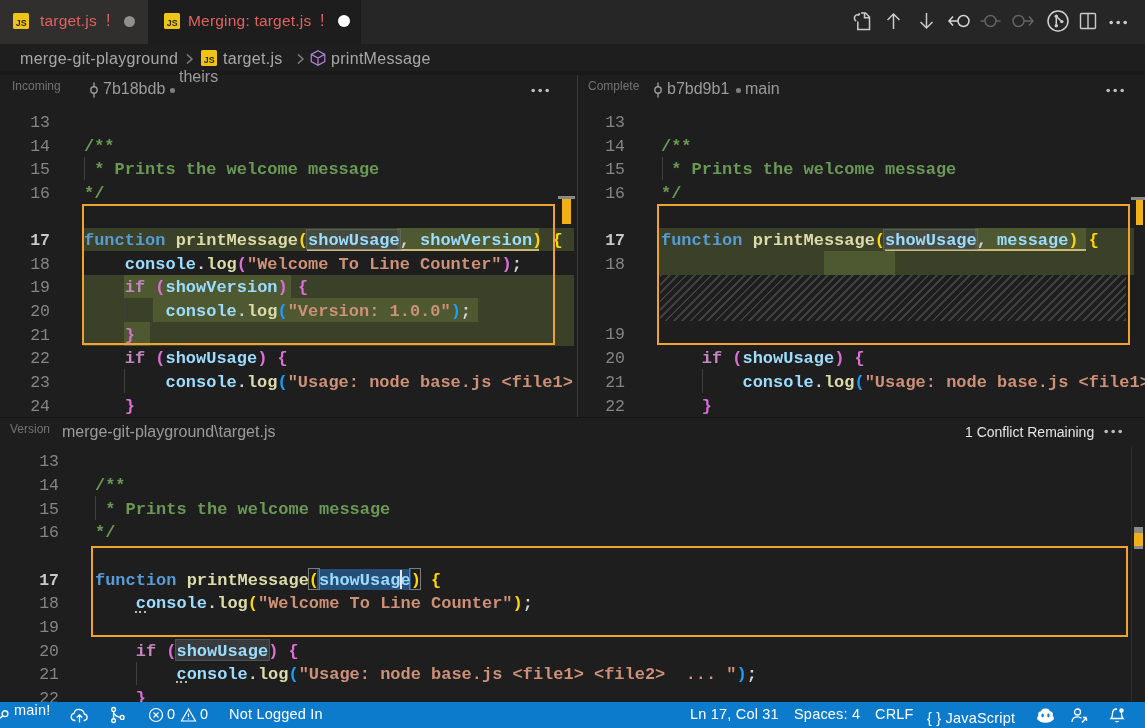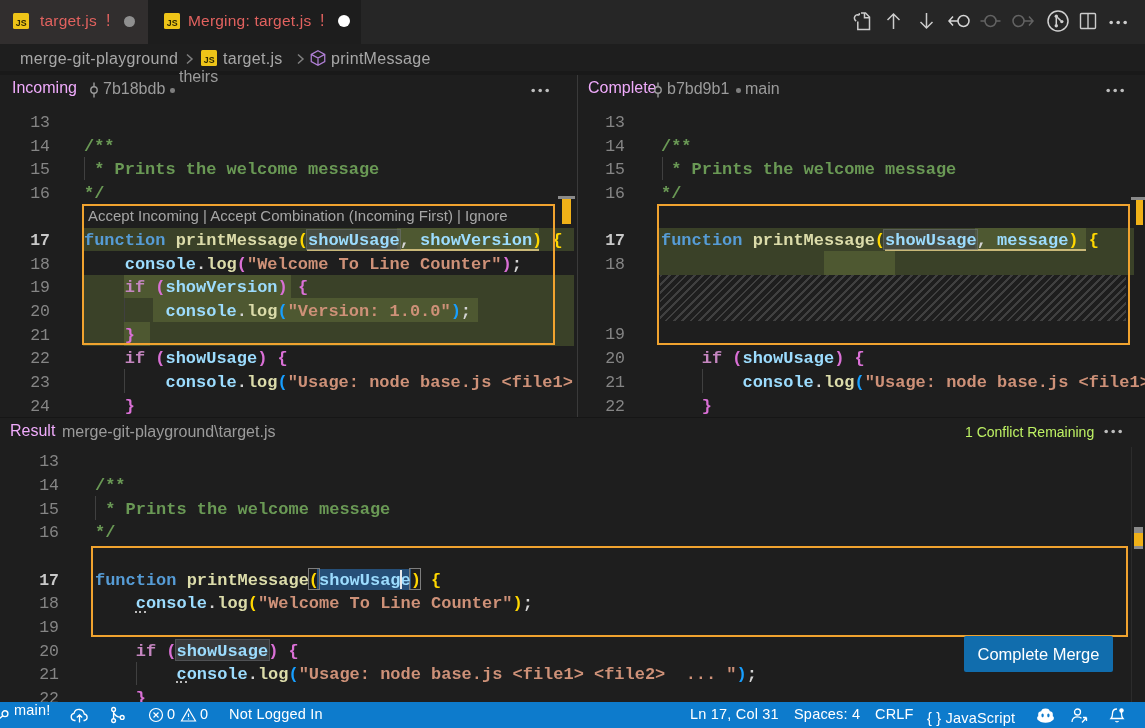--- a/index.html
+++ b/index.html
@@ -21,21 +21,21 @@
 .b2{color:#da70d6;font-style:normal}
 .b3{color:#179fff;font-style:normal}
 .band{position:absolute;background:#3a4128}
 .ov{position:absolute;background:#4e5831;height:23.63px}
 .wbox{position:absolute;background:rgba(82,86,90,0.5);border:1px solid rgba(145,148,152,0.28);height:21.5px;margin-top:1px}
 .cbox{position:absolute;border:2px solid #f0a32f;pointer-events:none}
 .chead{position:absolute;color:#a6a6a6;font-size:15px;line-height:23px;white-space:pre}
 .uline{position:absolute;height:1.5px;background:#c9b878}
 .guide{position:absolute;width:1px;background:#404040}
 .hatch{position:absolute;background:repeating-linear-gradient(135deg,#404040 0,#404040 2px,transparent 2px,transparent 5.9px)}
-.hdrname{color:#f0abfc;font-size:16px}
+.hdrname{color:#737373;font-size:12px}
 .hdrdim{color:#9b9b9b;font-size:16px}
 </style>
 </head>
 <body>
 
 <div class="abs" style="left:0;top:0;width:1145px;height:44px;background:#262626"></div>
 <div class="abs" style="left:0;top:0;width:148px;height:44px;background:#312e2e"></div>
 <div class="abs" style="left:148px;top:0;width:213px;height:44px;background:#1d1d1d"></div>
 
 <svg class="abs" style="left:13px;top:13px" width="16" height="16">
@@ -162,21 +162,20 @@
       <span class="code" style="left:84px"><i class="cm">/**</i></span>
     </div>
   <div class="row" style="top:55.2px">
       <span class="ln">15</span>
       <span class="code" style="left:84px"><i class="cm"> * Prints the welcome message</i></span>
     </div>
   <div class="row" style="top:78.8px">
       <span class="ln">16</span>
       <span class="code" style="left:84px"><i class="cm">*/</i></span>
     </div>
-  <div class="chead" style="left:88px;top:99px">Accept Incoming | Accept Combination (Incoming First) | Ignore</div>
   <div class="row" style="top:126px">
       <span class="ln b">17</span>
       <span class="code" style="left:84px"><i class="k">function</i> <i class="fn">printMessage</i><i class="b1">(</i><i class="v">showUsage</i>, <i class="v">showVersion</i><i class="b1">)</i> <i class="b1">{</i></span>
     </div>
   <div class="row" style="top:149.7px">
       <span class="ln">18</span>
       <span class="code" style="left:84px">    <i class="v">console</i>.<i class="fn">log</i><i class="b2">(</i><i class="s">"Welcome To Line Counter"</i><i class="b2">)</i>;</span>
     </div>
   <div class="row" style="top:173.3px">
       <span class="ln">19</span>
@@ -254,23 +253,23 @@
       <span class="code" style="left:83px">    <i class="b2">}</i></span>
     </div>
   <div class="cbox" style="left:79px;top:99px;width:473px;height:141px"></div>
   <div class="abs" style="left:553px;top:92px;width:14px;height:2.5px;background:#8a8a8a"></div>
   <div class="abs" style="left:558px;top:94.5px;width:7px;height:25px;background:#f0b118"></div>
 </div>
 
 <div class="abs" style="left:577px;top:75px;width:1px;height:342px;background:#3a3a3a"></div>
 
 <div class="abs" style="left:0;top:417px;width:1145px;height:30px;background:#1e1e1e;border-top:1px solid #161616"></div>
-<div class="abs hdrname" style="left:10px;top:422px">Result</div>
+<div class="abs hdrname" style="left:10px;top:422px">Version</div>
 <div class="abs hdrdim" style="left:62px;top:423px">merge-git-playground\target.js</div>
-<div class="abs hdrdim" style="left:965px;top:424px;color:#bef264;font-size:14px">1 Conflict Remaining</div>
+<div class="abs hdrdim" style="left:965px;top:424px;color:#e5e5e5;font-size:14px">1 Conflict Remaining</div>
 <svg class="abs" style="left:1104px;top:428.5px" width="20" height="5" viewBox="0 0 20 5">
     <circle cx="2.2" cy="2.5" r="1.8" fill="#bdbdbd"></circle>
     <circle cx="9.2" cy="2.5" r="1.8" fill="#bdbdbd"></circle>
     <circle cx="16.2" cy="2.5" r="1.8" fill="#bdbdbd"></circle>
   </svg>
 
 <div class="pane" id="paneB" style="left:0;top:447px;width:1145px;height:255px">
   <div class="abs" style="left:316.5px;top:121.6px;width:94.5px;height:21.5px;background:#264f78"></div>
     <div class="abs" style="left:308px;top:121.1px;width:12px;height:22px;border:1px solid #7d7d7d"></div>
     <div class="abs" style="left:409px;top:121.1px;width:12px;height:22px;border:1px solid #7d7d7d"></div>
@@ -315,21 +314,20 @@
       <span class="ln" style="width:59px">22</span>
       <span class="code" style="left:95px">    <i class="b2">}</i></span>
     </div>
   <div class="abs" style="left:400px;top:123px;width:1.6px;height:19px;background:#e8e8e8"></div>
   <div class="dotsu" style="position:absolute;left:135.4px;top:163.5px;width:13px;height:2px;background:repeating-linear-gradient(90deg,#bbb 0,#bbb 2px,transparent 2px,transparent 4.5px)"></div>
   <div class="dotsu" style="position:absolute;left:175.8px;top:234.3px;width:13px;height:2px;background:repeating-linear-gradient(90deg,#bbb 0,#bbb 2px,transparent 2px,transparent 4.5px)"></div>
   <div class="cbox" style="left:91px;top:99px;width:1037px;height:91px"></div>
   <div class="abs" style="left:1131px;top:0;width:1px;height:255px;background:#2c2c2c"></div>
   <div class="abs" style="left:1134px;top:80px;width:9px;height:22px;background:#8a8a8a"></div>
   <div class="abs" style="left:1134px;top:86px;width:9px;height:13px;background:#f0b118"></div>
-  <div class="abs" style="left:964px;top:189px;width:149px;height:36px;background:#116dad;border-radius:2px;color:#ffffff;font-size:16.5px;text-align:center;line-height:36px">Complete Merge</div>
 </div>
 
 <div class="abs" style="left:0;top:702px;width:1145px;height:26px;background:#0d7bcc;color:#ffffff;font-size:14.5px;letter-spacing:0.2px">
   <svg class="abs" style="left:0px;top:3px" width="12" height="18" viewBox="0 0 12 18" fill="none" stroke="#ffffff" stroke-width="1.4">
       <circle cx="5" cy="8.7" r="2.9"></circle>
       <path d="M2.9 10.8 C1 12.5 -1 14 -2 14.5"></path>
     </svg>
   <div class="abs" style="left:14px;top:0">main!</div>
   <svg class="abs" style="left:70px;top:5px" width="20" height="17" viewBox="0 0 20 17" fill="none" stroke="#ffffff" stroke-width="1.3">
       <path d="M5.5 13.5 H4.5 A3.6 3.6 0 0 1 4 6.4 A5.2 5.2 0 0 1 14.2 7 A3.3 3.3 0 0 1 14.5 13.5 H13.5 M9.5 15.5 V8 M6.8 10.5 L9.5 7.8 L12.2 10.5"></path>

